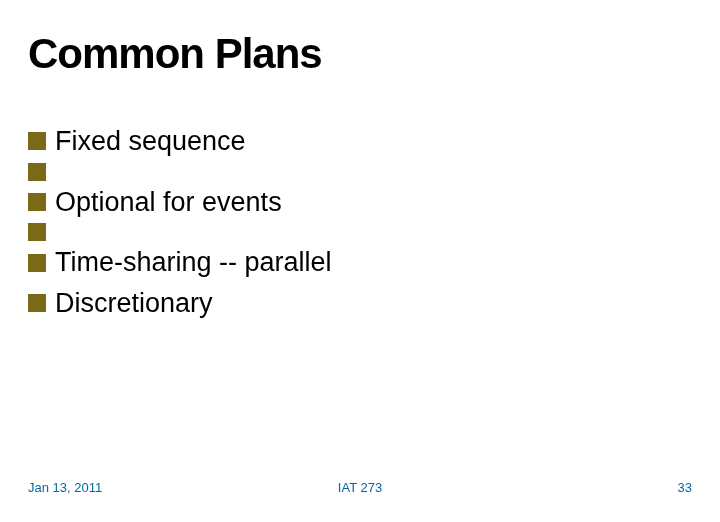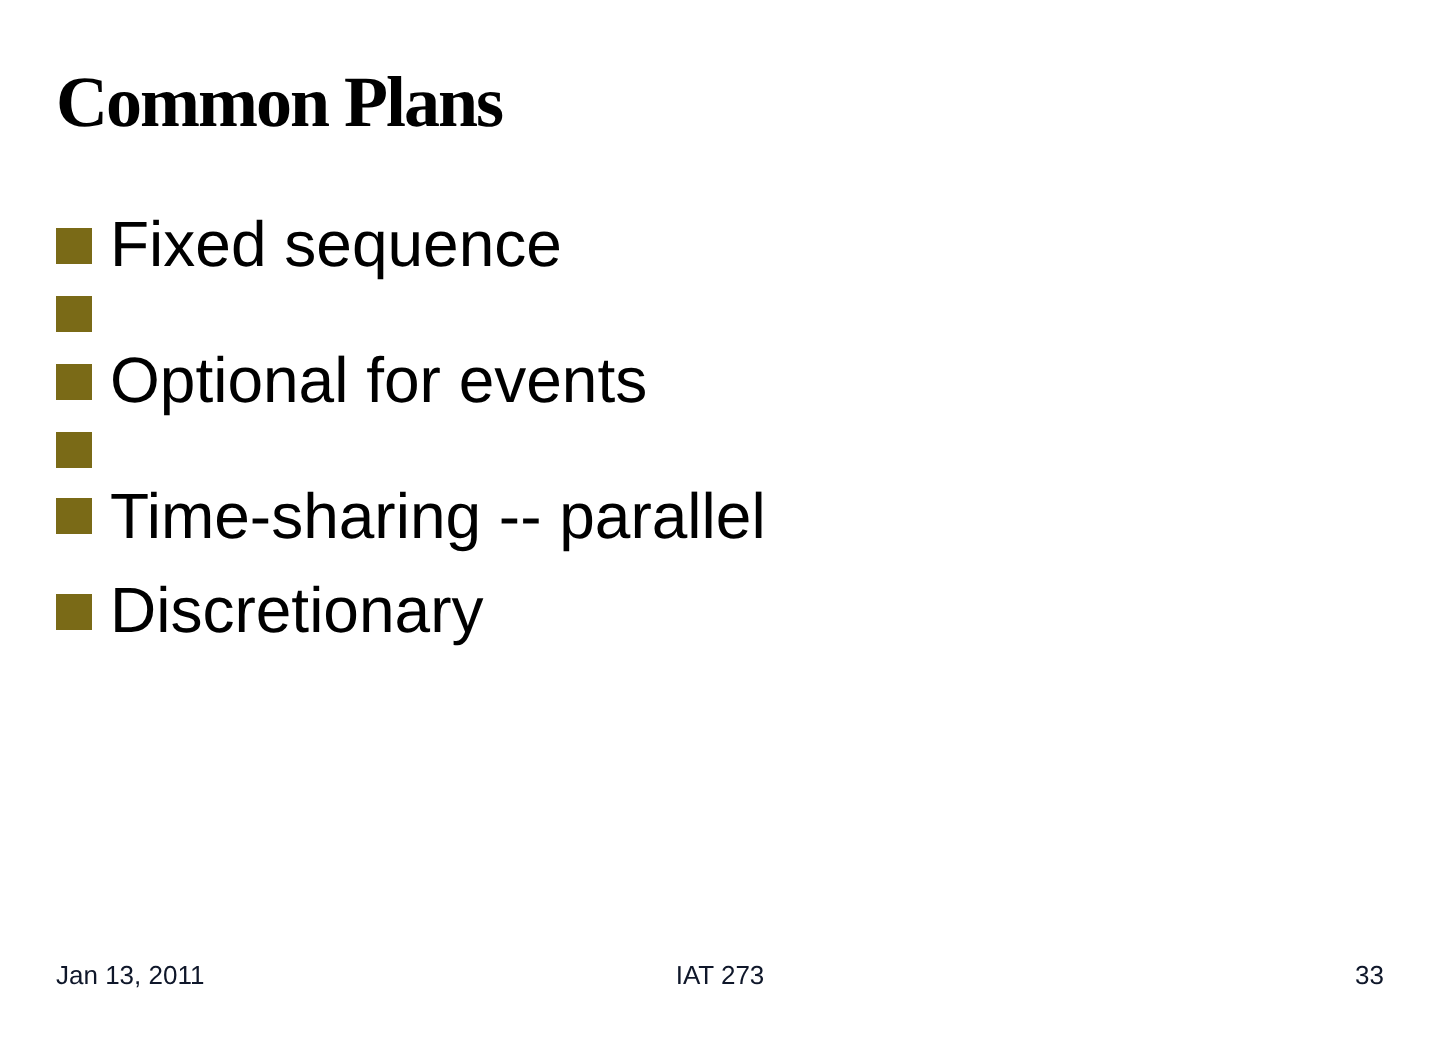--- a/index.html
+++ b/index.html
@@ -1,22 +1,22 @@
 <!DOCTYPE html>
 <html><head>
 <meta charset="utf-8">
 <style>
   * { margin: 0; padding: 0; box-sizing: border-box; }
   html, body { width: 720px; height: 522px; background: #fff; font-family: Verdana, Geneva, sans-serif; color: #000; }
   .slide { position: relative; width: 720px; height: 522px; padding: 30px 28px 0 28px; }
-  .title { font-family: Liberation Serif, serif; font-weight: 900; font-size: 36px; letter-spacing: -1px; margin-bottom: 28px; }
+  .title { font-family: Liberation Sans, sans-serif; font-weight: 900; font-size: 42px; letter-spacing: -1px; margin-bottom: 44px; }
   .bullets { list-style: none; }
-  .bullets li { display: flex; align-items: center; font-size: 32px; line-height: 1.43; margin-bottom: 2px; }
+  .bullets li { display: flex; align-items: center; font-size: 27px; line-height: 1.43; margin-bottom: 2px; }
   .bullet-icon { width: 18px; height: 18px; background: #7a6a17; margin-right: 9px; flex-shrink: 0; }
-  .footer { position: absolute; left: 28px; right: 28px; bottom: 27px; display: flex; justify-content: space-between; align-items: flex-end; font-size: 13px; color: #0f172a; }
+  .footer { position: absolute; left: 28px; right: 28px; bottom: 27px; display: flex; justify-content: space-between; align-items: flex-end; font-size: 13px; color: #0369a1; }
   .footer .center { position: absolute; left: 50%; transform: translateX(-50%); }
 </style>
 </head>
 <body>
 
 <div class="slide">
   <h1 class="title">Common Plans</h1>
 
   <ul class="bullets">
     <li>

